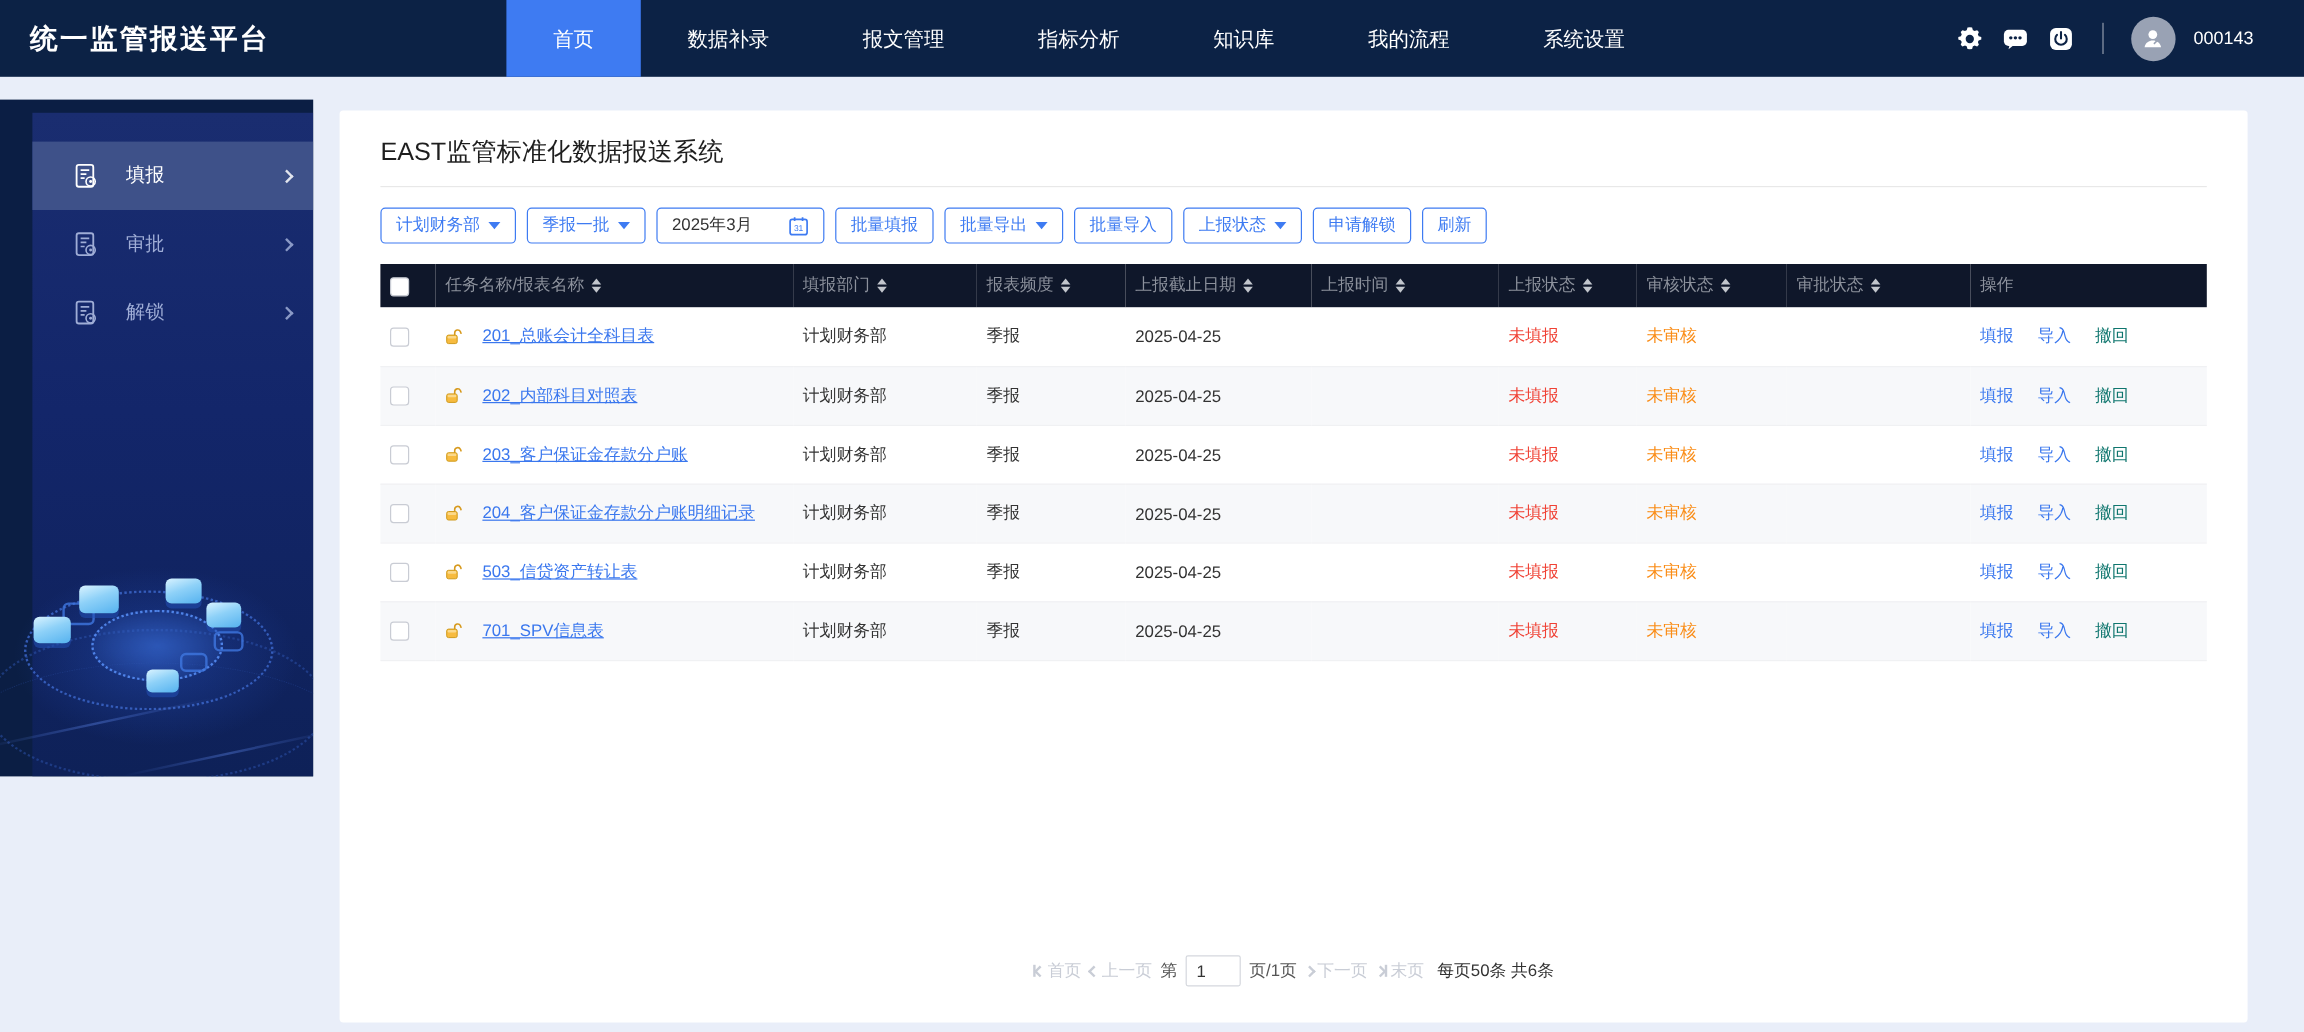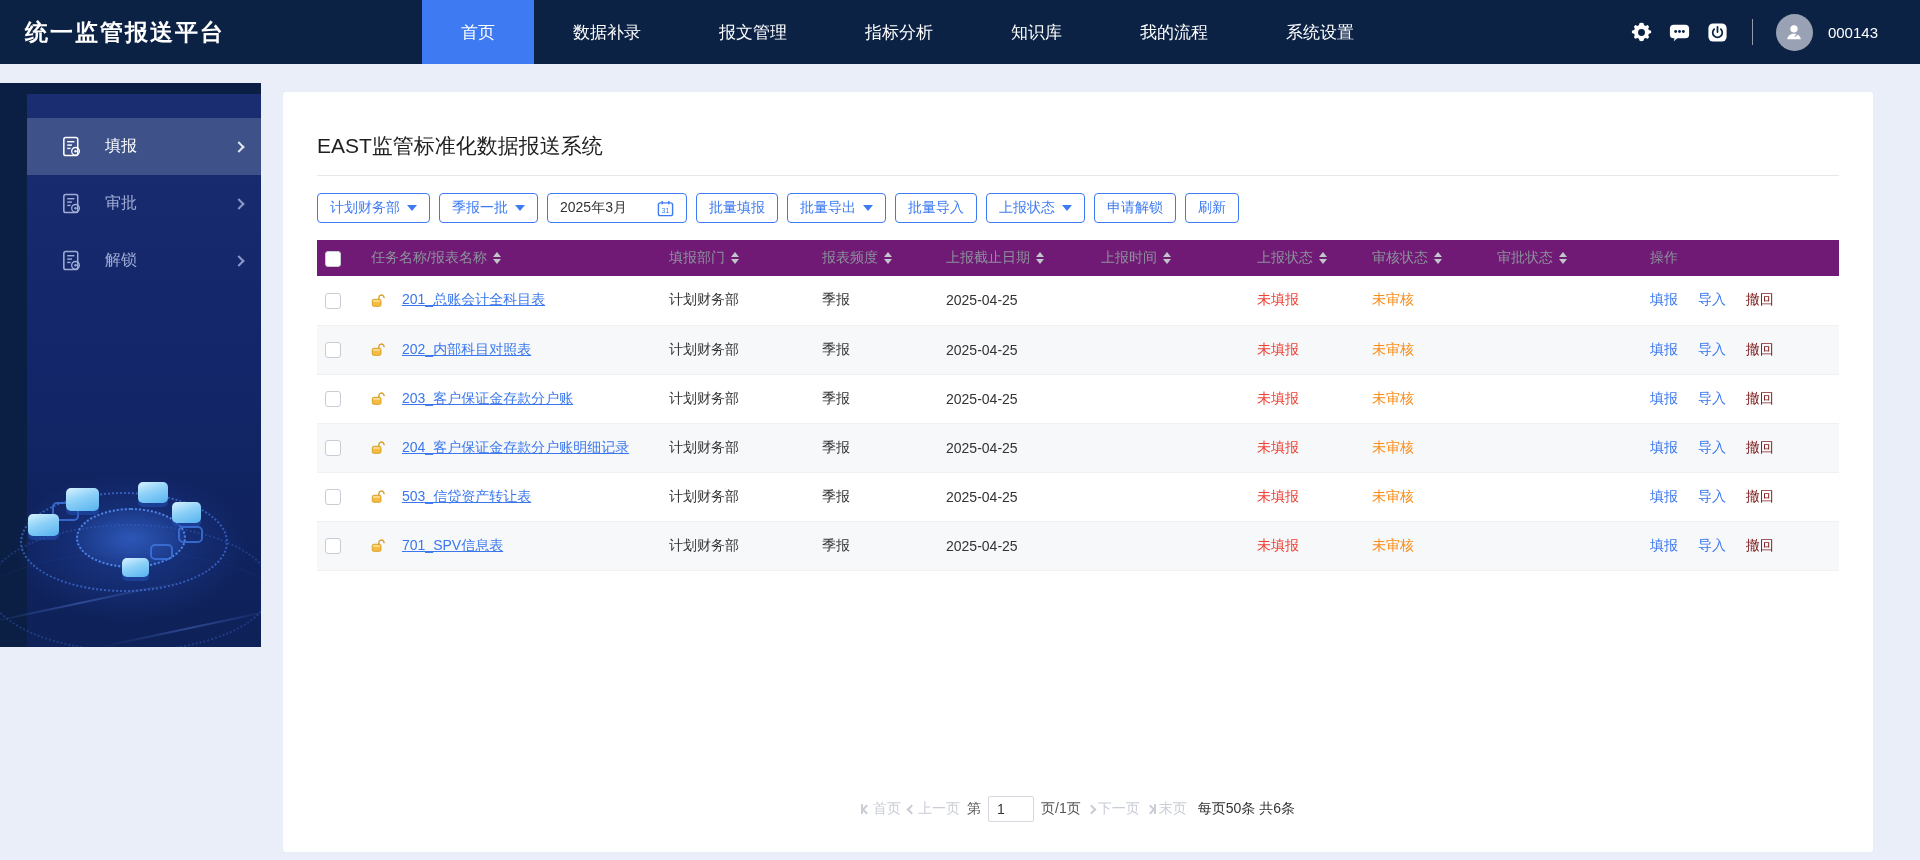--- a/index.html
+++ b/index.html
@@ -44,51 +44,51 @@
     border:2px dotted #4f83e8; background:radial-gradient(ellipse at center, rgba(64,120,230,.5), rgba(20,40,120,.08)); }
   .cube { position:absolute; border-radius:5px; background:linear-gradient(160deg,#d9f3ff 0%,#8ed1f8 45%,#55b2ef 100%);
     box-shadow:0 4px 0 rgba(35,80,180,.55); }
   .cube.o { background:transparent; border:2px solid #3f77e0; box-shadow:none; opacity:.8; }
   .streak { position:absolute; height:2px; background:linear-gradient(90deg,rgba(90,130,230,0),rgba(90,130,230,.4),rgba(90,130,230,0)); }
 
   
   .content { flex:1; padding:9px 47px 27px 22px; }
   .card { background:#fff; height:760px; border-radius:3px; padding:0 34px;
     display:flex; flex-direction:column; }
-  .page-title { font-size:21px; font-weight:normal; color:#1e1e1e; padding:40px 0 15px; }
+  .page-title { font-size:21px; font-weight:normal; color:#1e1e1e; padding:20px 0 15px; }
   .title-divider { border:none; border-top:1px solid #e8e8e8; margin:0 0 17px; }
 
   
   .toolbar { display:flex; gap:9px; align-items:center; }
   .btn { height:30px; border:1px solid #3e7bf2; color:#3e7bf2; background:#fff; border-radius:4px;
     padding:0 12px; font-size:14px; display:inline-flex; align-items:center; gap:7px; cursor:pointer; white-space:nowrap; }
   .caret { width:0; height:0; border-left:5px solid transparent; border-right:5px solid transparent;
     border-top:6px solid #3e7bf2; }
   .date-box { width:140px; justify-content:space-between; color:#333; }
 
   
   .task-table { width:100%; border-collapse:collapse; table-layout:fixed; margin-top:17px; font-size:14px; }
-  .task-table thead tr { background:#701a75; height:36px; color:#8c919c; }
+  .task-table thead tr { background:#0f172a; height:36px; color:#8c919c; }
   .task-table th { font-weight:normal; text-align:left; padding:0 8px; }
   .task-table tbody tr { height:49px; border-bottom:1px solid #f0f1f3; color:#333; }
   .task-table tbody tr:nth-child(even) { background:#f7f8fa; }
   .th-flex { display:flex; align-items:center; }
   .sort { display:inline-flex; flex-direction:column; gap:2px; margin-left:6px; }
   .sort i { display:block; width:0; height:0; }
   .sort .up { border-left:4px solid transparent; border-right:4px solid transparent; border-bottom:5px solid #c2c6cd; }
   .sort .dn { border-left:4px solid transparent; border-right:4px solid transparent; border-top:5px solid #c2c6cd; }
   .cb { display:inline-block; width:16px; height:16px; border:1px solid #c9ccd4; border-radius:3px;
     background:#fff; vertical-align:middle; cursor:pointer; }
   .task-table td { padding:0 8px; }
   .name-cell { display:flex; align-items:center; gap:16px; }
   .task-link { color:#3a77ee; text-decoration:underline; cursor:pointer; }
   .st-red { color:#f04134; }
   .st-orange { color:#fa8c16; }
   .act-link { color:#3a77ee; cursor:pointer; margin-right:16px; }
-  .act-disabled { color:#7f1d1d; }
+  .act-disabled { color:#0f766e; }
 
   
   .pagination { margin-top:auto; margin-bottom:30px; align-self:center;
     display:flex; align-items:center; gap:7px; font-size:14px; color:#555; }
   .pg-item { display:inline-flex; align-items:center; gap:3px; cursor:pointer; }
   .pg-item.disabled { color:#c9cdd6; }
   .pg-ico { display:inline-flex; align-items:center; }
   .bar { width:2px; height:10px; background:currentColor; display:inline-block; }
   .chl { width:7px; height:7px; border-left:2px solid currentColor; border-bottom:2px solid currentColor;
     transform:rotate(45deg); display:inline-block; }

